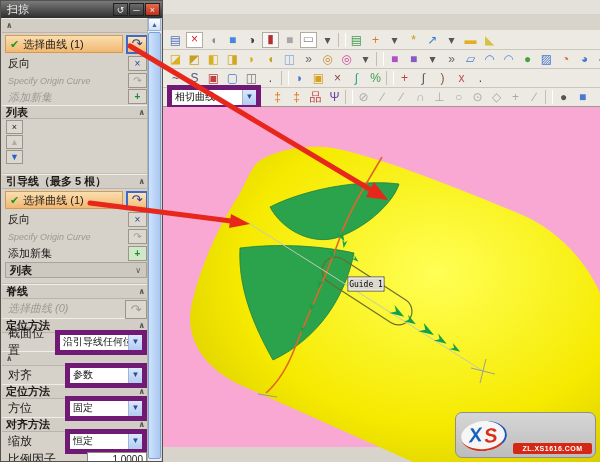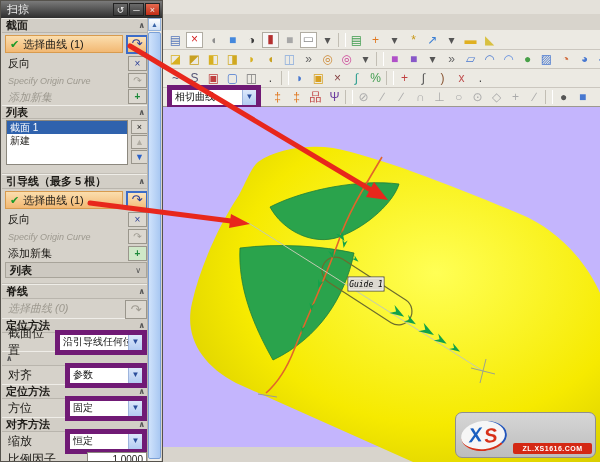--- a/index.html
+++ b/index.html
@@ -19,21 +19,21 @@
   .tbi{width:17px;height:16px;line-height:16px;text-align:center;font-size:12px;
     flex:0 0 auto;cursor:default;}
   .tbi.boxed{border:1px solid #b0aca2;box-sizing:border-box;line-height:13px;}
   .tb-sep{width:6px;height:14px;border-left:1px solid #c2beb4;border-right:1px solid #fff;flex:0 0 auto;}
   .combo{display:flex;height:15px;border:5px solid #701a75;background:#fff;flex:0 0 auto;}
   .combo .cval{width:64px;font-size:10px;line-height:14px;padding:0 3px;overflow:hidden;
     white-space:nowrap;color:#111;}
   .combo .cbtn{width:13px;background:linear-gradient(#dce8fb,#b4ccf2);color:#2a4d9b;
     font-size:8px;line-height:14px;text-align:center;border-left:1px solid #9db4dd;}
   
-  #viewport{position:absolute;left:163px;top:107px;width:437px;height:340px;background:#c4b5fd;font-style:italic;}
+  #viewport{position:absolute;left:163px;top:107px;width:437px;height:340px;background:#f9a8d4;}
   
   #dialog{position:absolute;left:0;top:0;width:163px;height:462px;background:#d6d2ca;
     border:1px solid #55524c;box-sizing:border-box;z-index:10;font-size:11px;color:#1c1a16;}
   #dlg-title{height:17px;background:linear-gradient(#7a7a7a,#2e2e2e);color:#f0f0f0;
     display:flex;align-items:center;padding:0 2px 0 6px;font-size:11px;}
   #dlg-title .t{flex:1;}
   .cap-btn{width:15px;height:13px;margin-left:1px;font-size:9px;line-height:12px;text-align:center;
     background:linear-gradient(#6a6a6a,#3c3c3c);color:#eee;border:1px solid #222;box-sizing:border-box;cursor:default;}
   .cap-btn.close{background:linear-gradient(#e4694f,#c22e17);}
   #dlg-body{position:absolute;left:1px;top:17px;width:148px;bottom:0;overflow:hidden;}
@@ -250,21 +250,20 @@
   <div id="dialog">
     <div id="dlg-title">
       <span class="t">扫掠</span>
       <span class="cap-btn">↺</span>
       <span class="cap-btn">─</span>
       <span class="cap-btn close">×</span>
     </div>
 
     <div id="dlg-body">
       <div class="ghead">
-        <span class="lbl">截面</span>
         <span class="caret">∧</span>
       </div>
       <div class="sel-row">
         <div class="sel-bar">
           <span class="check">✔</span>
           <span>选择曲线 (1)</span>
         </div>
         <div class="dbtn big active" style="position:static;">↷</div>
       </div>
       <div class="drow" style="height:17px">
@@ -277,25 +276,20 @@
       </div>
       <div class="drow" style="height:16px">
         <span class="gray-t">添加新集</span>
         <div class="dbtn green" style="top:0">+</div>
       </div>
       <div class="ghead" style="height:14px">
         <span class="lbl">列表</span>
         <span class="caret">∧</span>
       </div>
       <div class="listbox">
-        <div class="list">
-
-        <div class="li sel">截面 1</div>
-            <div class="li">新建</div>
-          </div>
         <div class="lbtns">
           <div class="lbtn">×</div>
           <div class="lbtn gray">▲</div>
           <div class="lbtn blue">▼</div>
         </div>
       </div>
       <div class="sep"></div>
 
       <div class="ghead">
         <span class="lbl">引导线（最多 5 根）</span>

